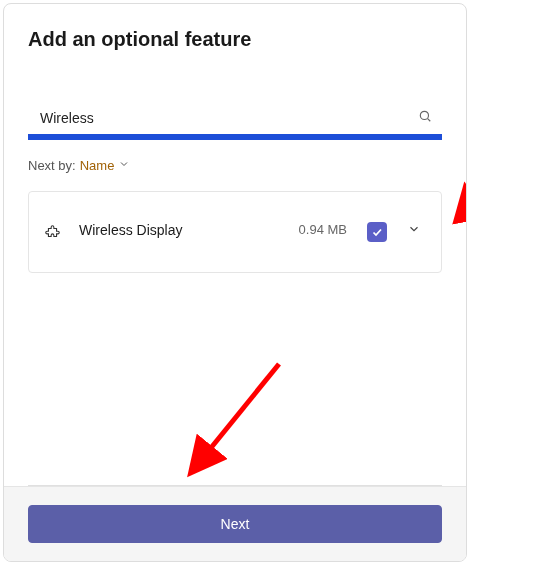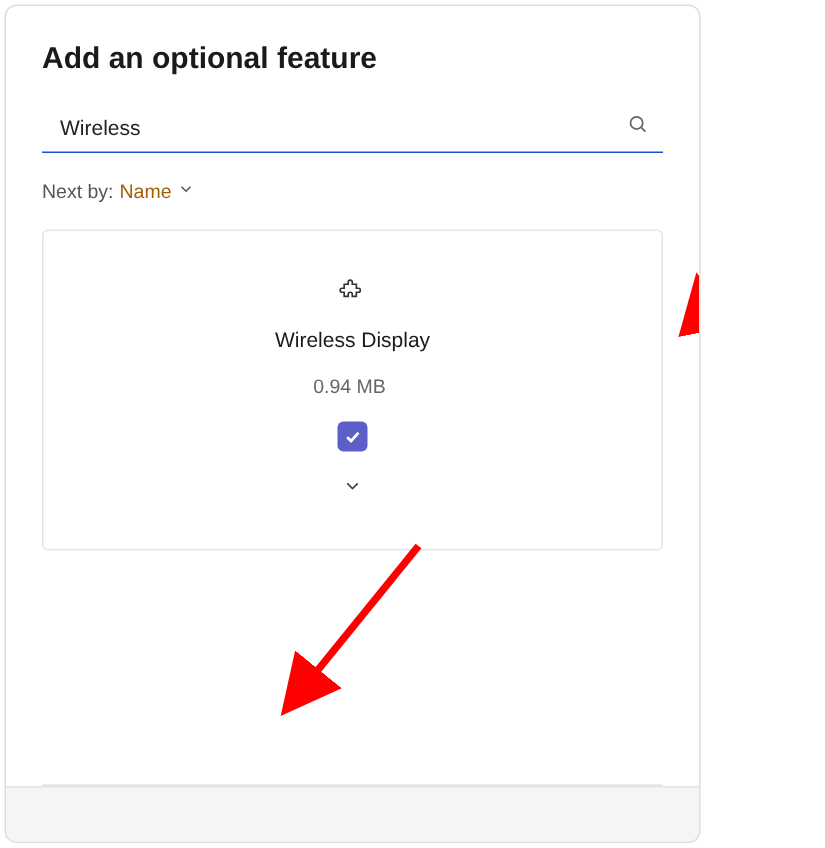--- a/index.html
+++ b/index.html
@@ -33,22 +33,23 @@
       flex-direction: column;
     }
     .title {
       font-size: 20px;
       font-weight: 600;
       color: #1a1a1a;
       margin-bottom: 18px;
     }
     .search-wrap {
       position: relative;
-      border-bottom: 1px solid #1d4ed8;
+      border-bottom: 6px solid #1d4ed8;
       margin-bottom: 18px;
+      margin-top: 33px;
     }
     .search-input {
       width: 100%;
       padding: 8px 36px 8px 12px;
       border: none;
       font-size: 14px;
       outline: none;
       background: transparent;
       color: #222;
     }
@@ -75,24 +76,22 @@
       color: #a16207;
     }
     .sort-chevron {
       color: #555;
     }
     .feature-card {
       border: 1px solid #e5e5e5;
       border-radius: 4px;
       padding: 30px 16px;
       display: flex;
-      align-items: center;
       gap: 16px;
       background: #fff;
-      flex-direction: column;
     }
     .feature-icon {
       color: #333;
       display: flex;
       align-items: center;
     }
     .feature-name {
       flex: 1;
       font-size: 14px;
       color: #1a1a1a;
@@ -202,20 +201,21 @@
         <svg width="14" height="14" viewBox="0 0 24 24" fill="none" stroke="currentColor" stroke-width="2">
           <polyline points="6 9 12 15 18 9"></polyline>
         </svg>
       </span>
     </div>
 
     <div class="divider"></div>
   </div>
 
   <div class="footer">
+    <button class="btn btn-primary">Next</button>
   </div>
 
   <svg class="overlay">
     <defs>
       <marker id="arrowhead" markerWidth="8" markerHeight="8" refX="2" refY="4" orient="auto">
         <polygon points="0 0, 8 4, 0 8" fill="#ff0000"></polygon>
       </marker>
     </defs>
     <line x1="485" y1="305" x2="466" y2="207" stroke="#ff0000" stroke-width="5" marker-end="url(#arrowhead)"></line>
     <line x1="275" y1="360" x2="202" y2="450" stroke="#ff0000" stroke-width="5" marker-end="url(#arrowhead)"></line>

